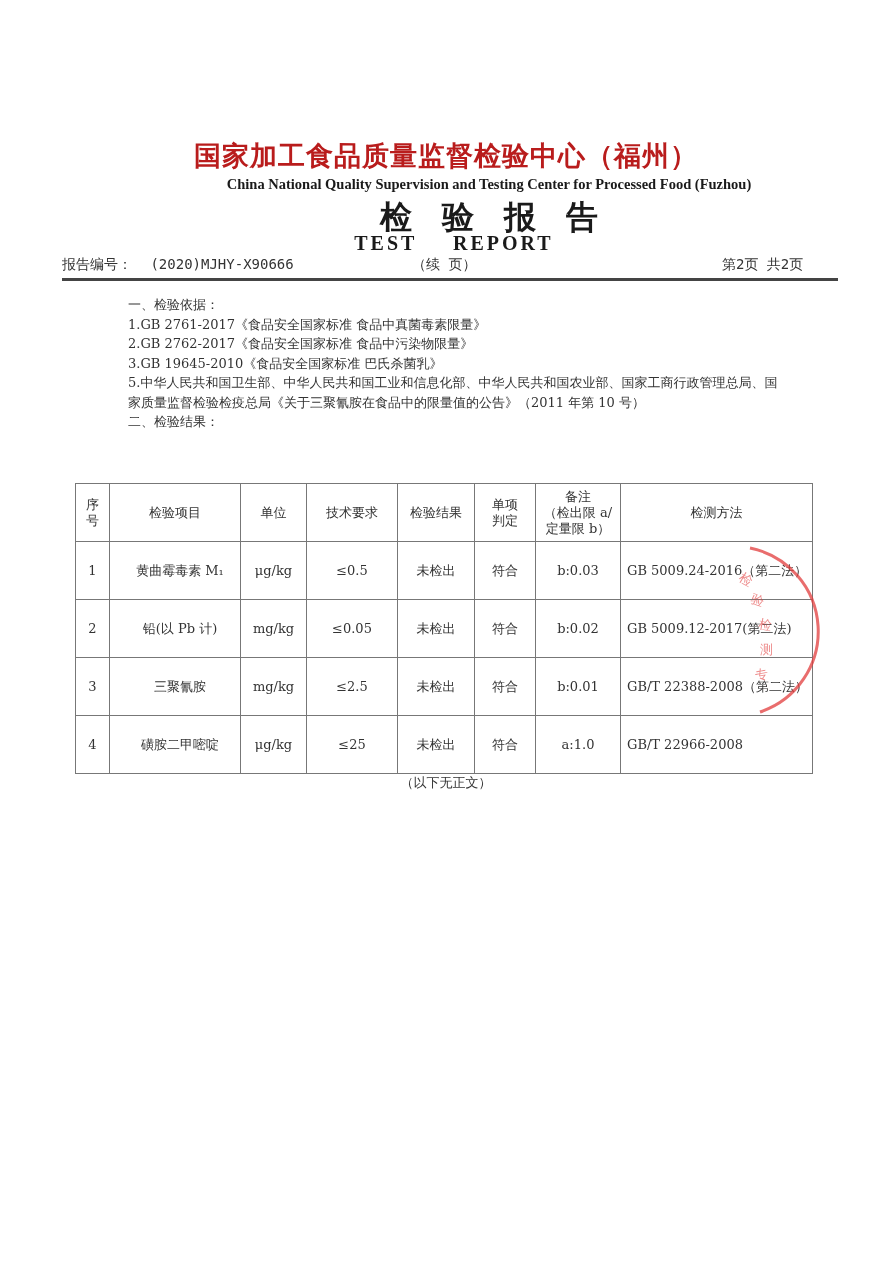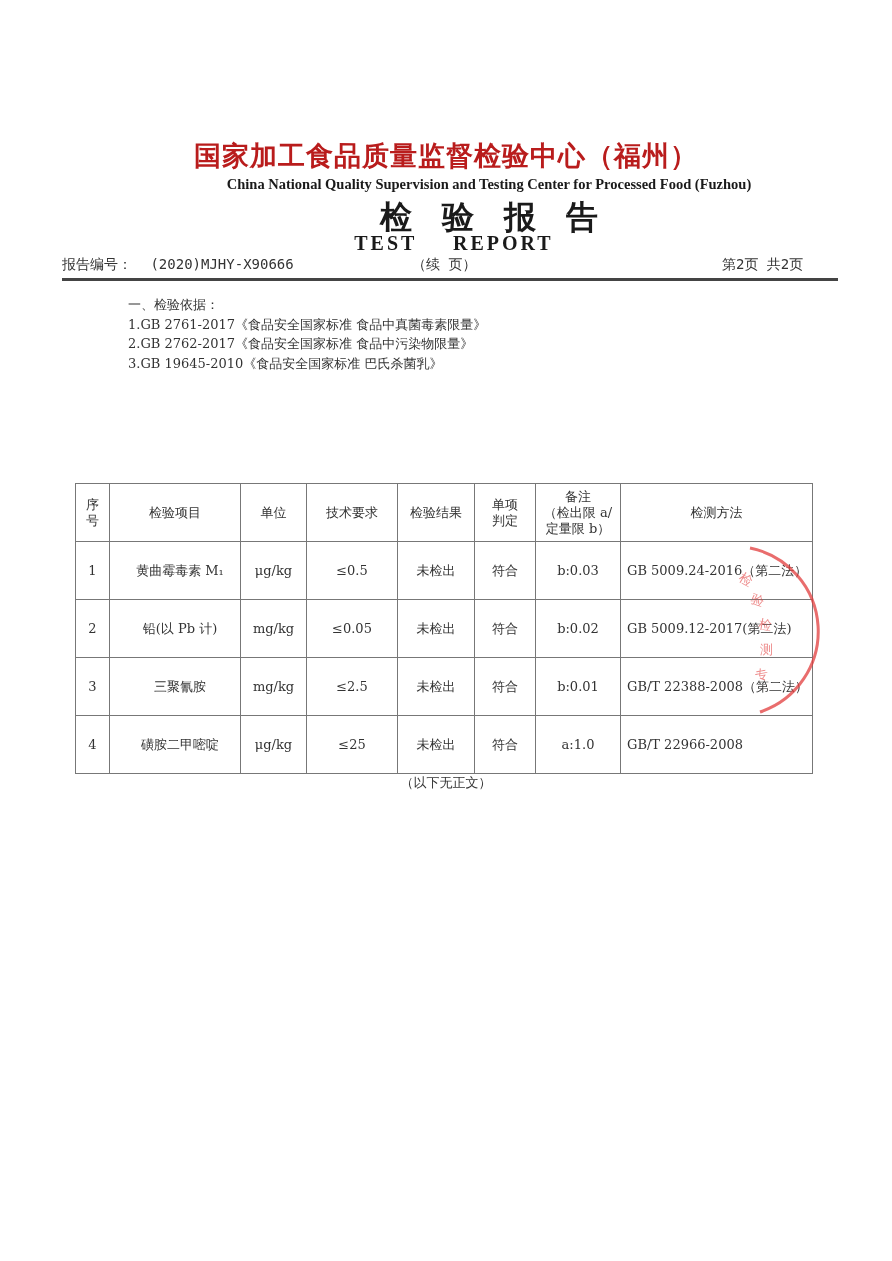--- a/index.html
+++ b/index.html
@@ -43,20 +43,22 @@
 </div>
 <div class="abs meta" style="left:412px;">（续 页）</div>
 <div class="abs meta" style="left:722px;">第2页  共2页</div>
 <div class="abs rule"></div>
 
 <div class="abs basis">
   <div>一、检验依据：</div>
   <div>1.GB 2761-2017《食品安全国家标准 食品中真菌毒素限量》</div>
   <div>2.GB 2762-2017《食品安全国家标准 食品中污染物限量》</div>
   <div>3.GB 19645-2010《食品安全国家标准 巴氏杀菌乳》</div>
+  <div class="wrap">5.中华人民共和国卫生部、中华人民共和国工业和信息化部、中华人民共和国农业部、国家工商行政管理总局、国家质量监督检验检疫总局《关于三聚氰胺在食品中的限量值的公告》（2011 年第 10 号）</div>
+  <div>二、检验结果：</div>
 </div>
 
 <table class="results">
   <colgroup>
     <col style="width:34px">
       <col style="width:131px">
       <col style="width:66px">
       <col style="width:91px">
     <col style="width:77px">
       <col style="width:61px">

